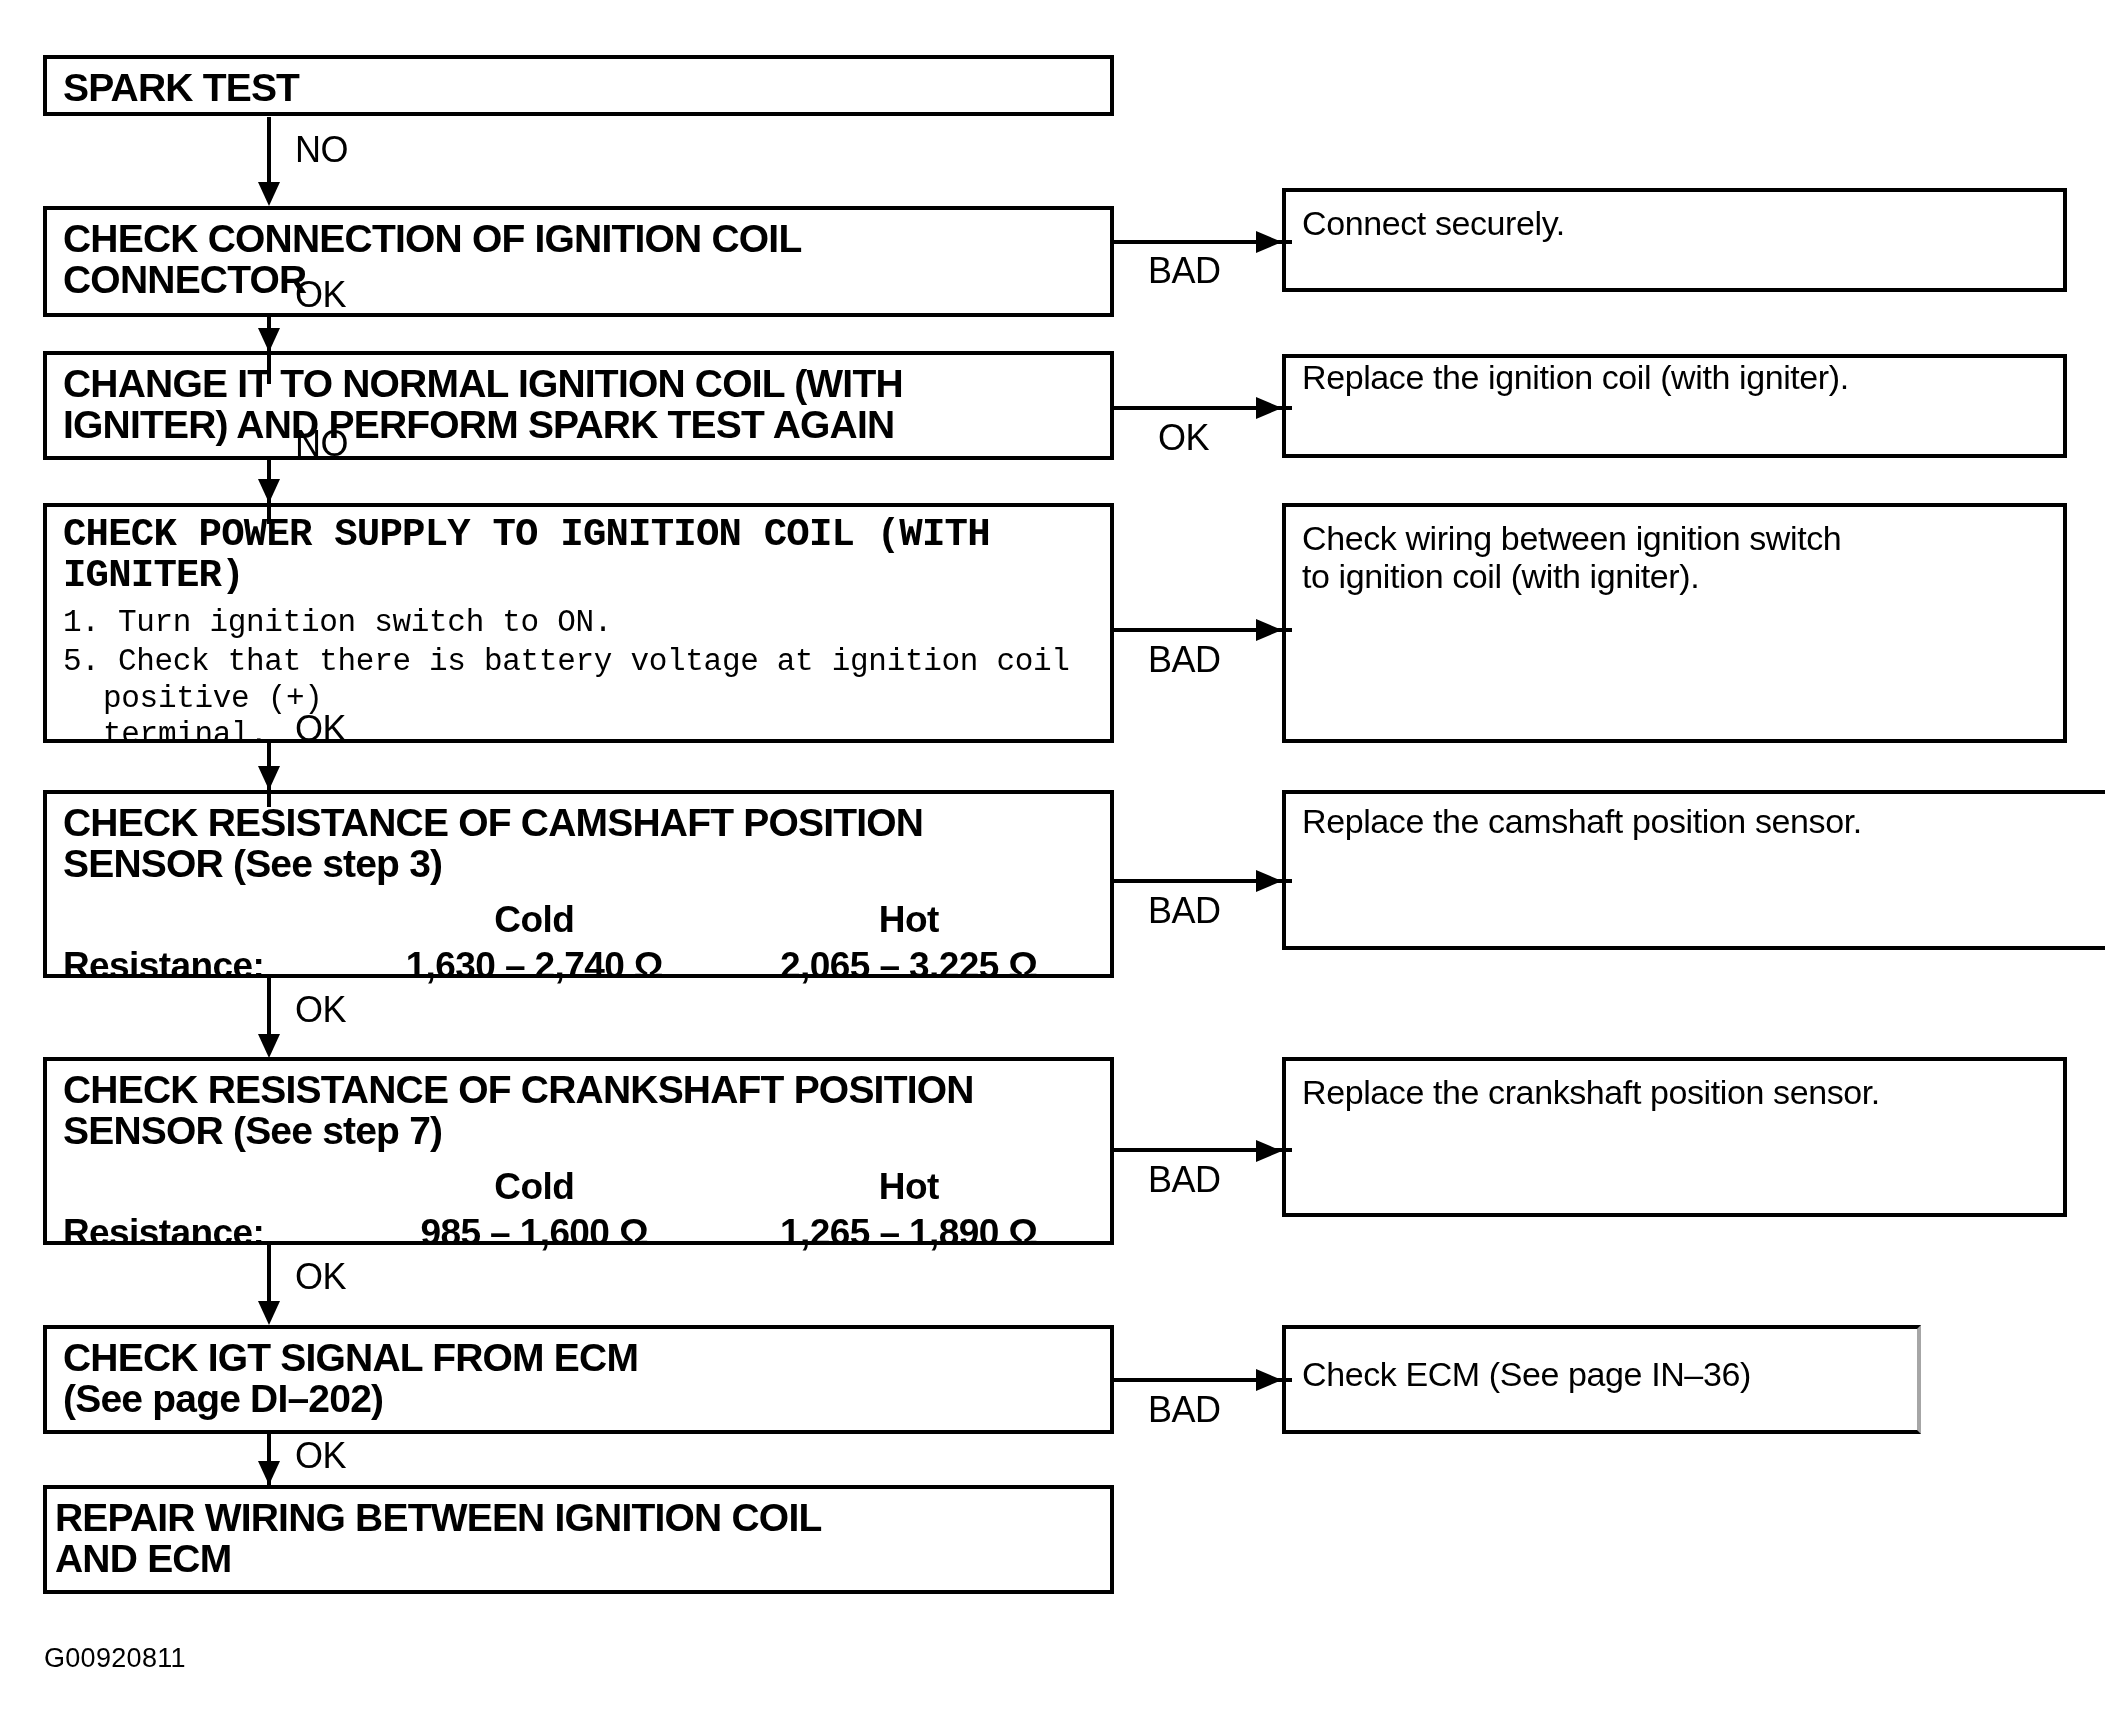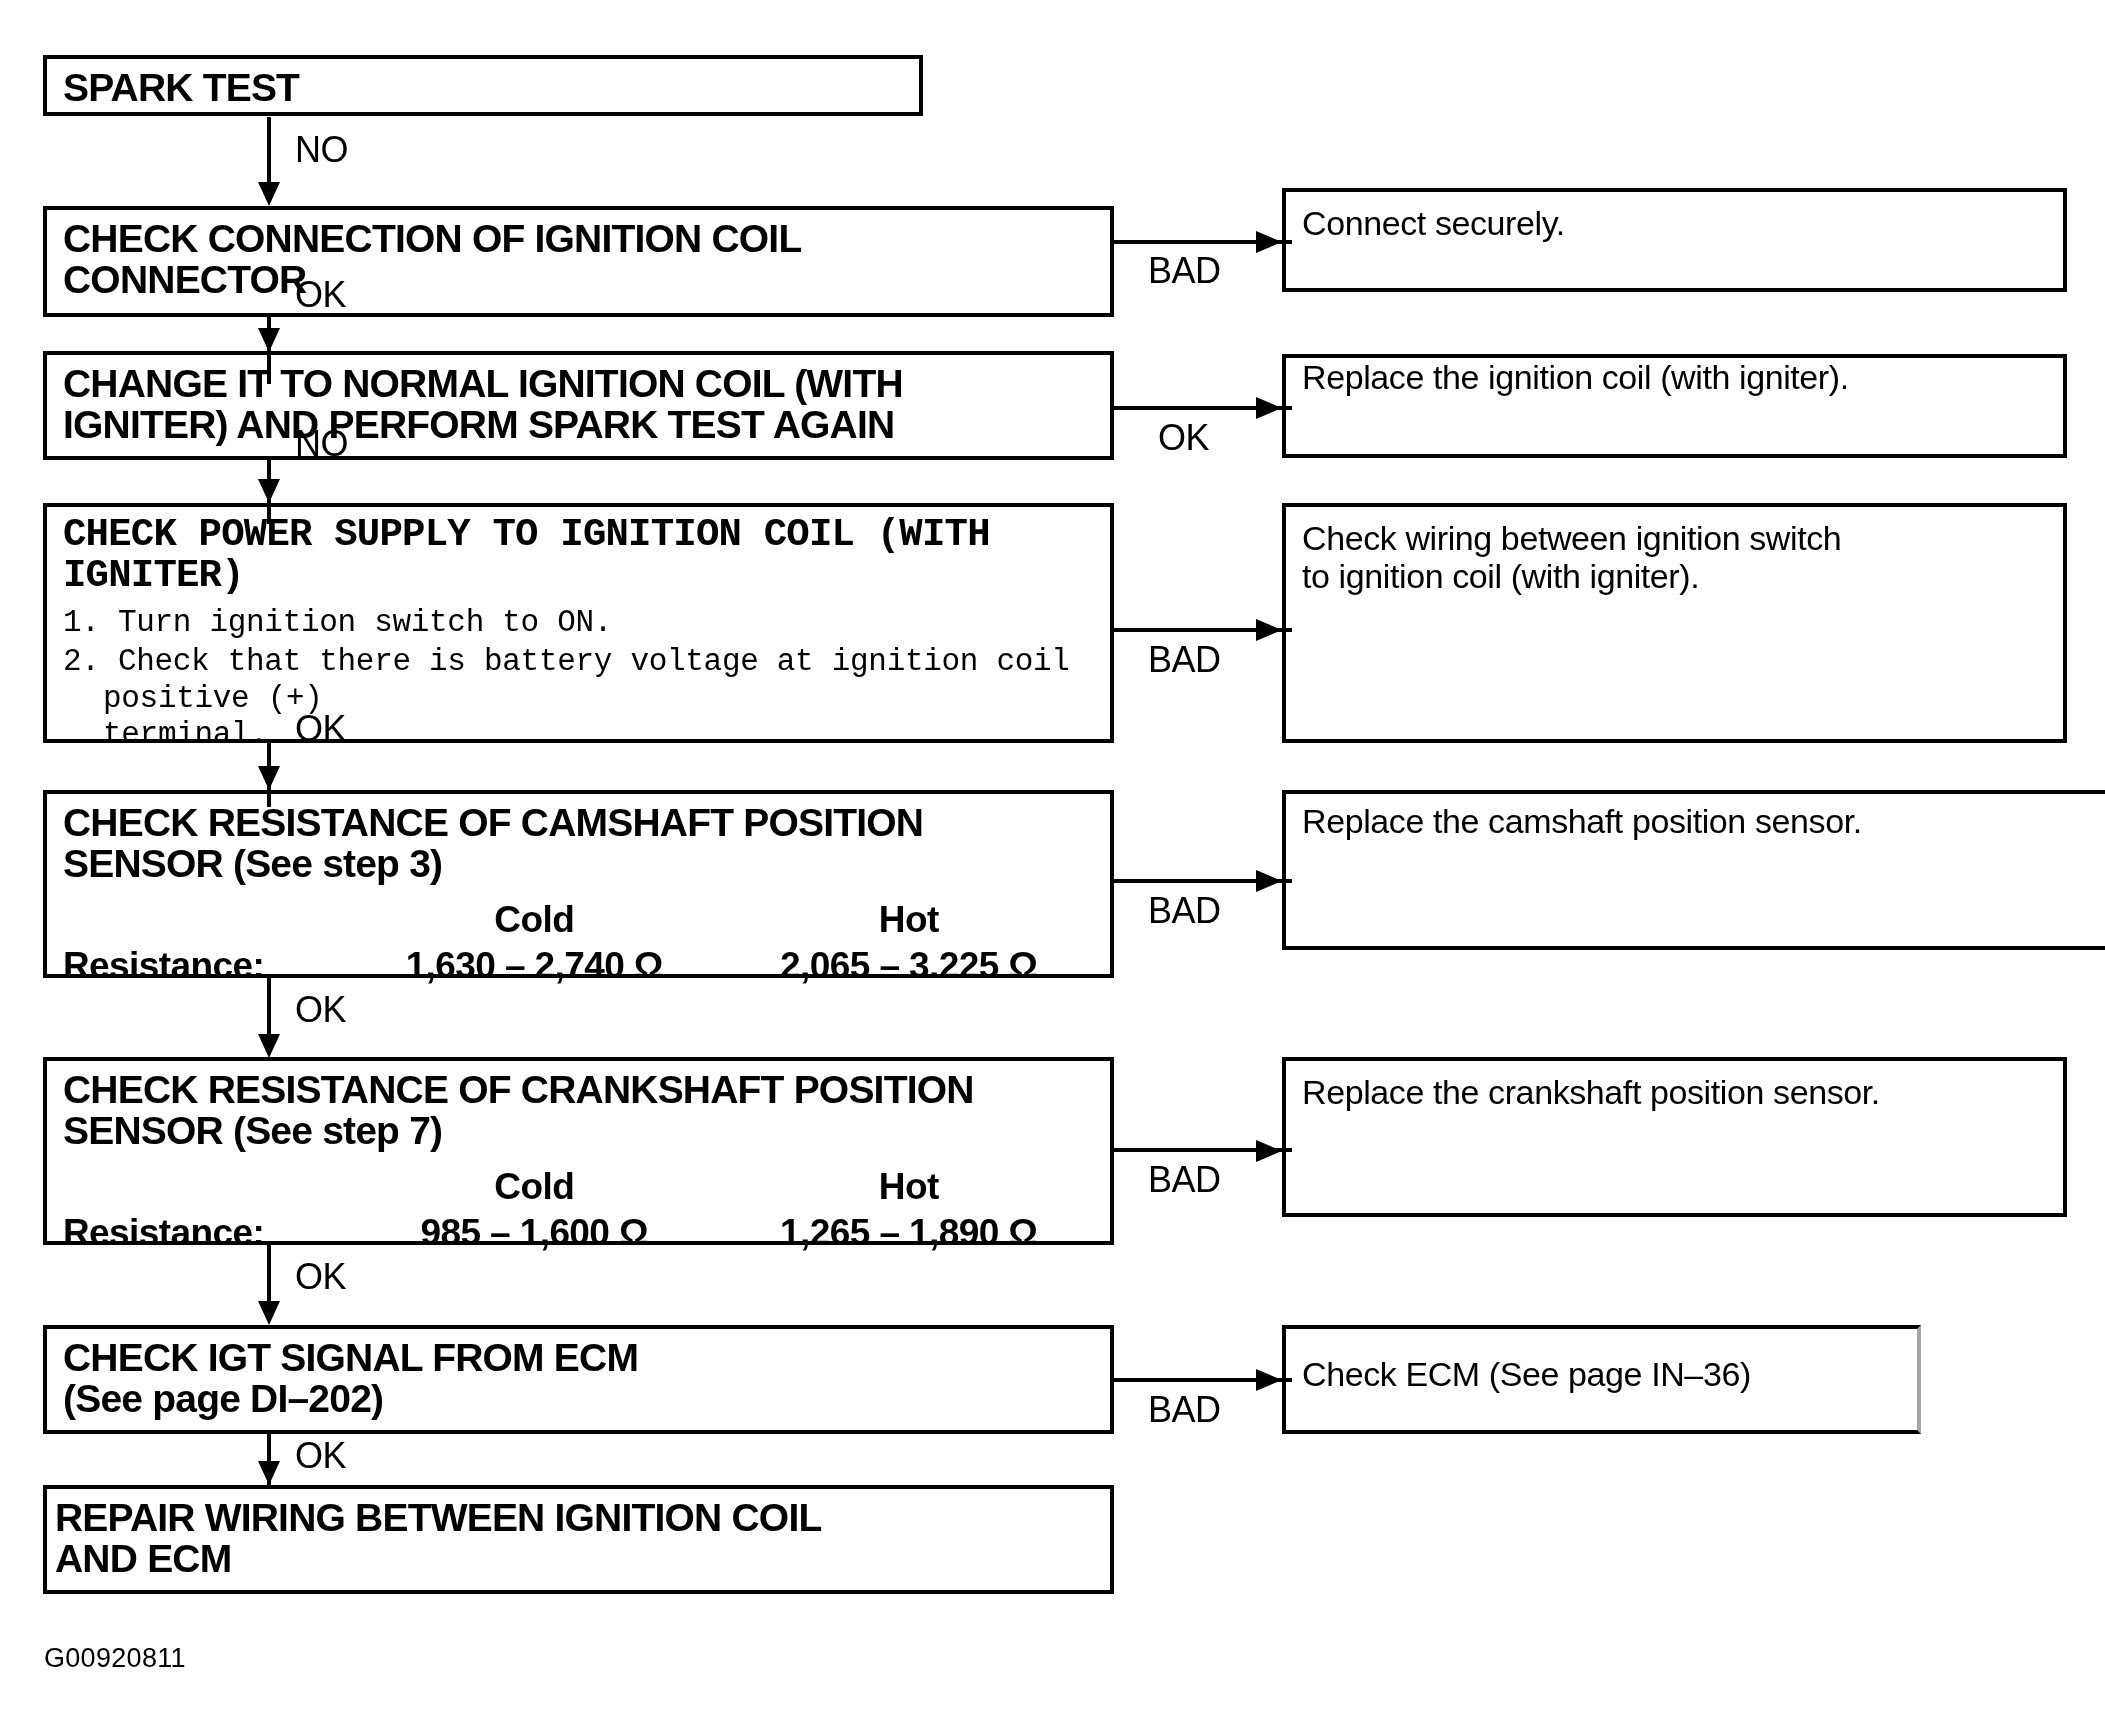--- a/index.html
+++ b/index.html
@@ -122,40 +122,40 @@
     position: absolute;
     font-size: 27px;
     letter-spacing: 0.3px;
   }
 </style>
 </head>
 <body>
 
 <div id="page">
 
-  <div class="node" style="left:43px; top:55px; width:880px; height:61px;">
+  <div class="node" style="left:43px; top:55px; width:1071px; height:61px;">
     <p class="title">SPARK TEST</p>
   </div>
 
   <div class="node" style="left:43px; top:206px; width:1071px; height:111px;">
     <p class="title">CHECK CONNECTION OF IGNITION COIL
 CONNECTOR</p>
   </div>
 
   <div class="node" style="left:43px; top:351px; width:1071px; height:109px;">
     <p class="title">CHANGE IT TO NORMAL IGNITION COIL (WITH
 IGNITER) AND PERFORM SPARK TEST AGAIN</p>
   </div>
 
   <div class="node" style="left:43px; top:503px; width:1071px; height:240px;font-family:Liberation Mono, monospace;">
     <p class="title">CHECK POWER SUPPLY TO IGNITION COIL (WITH
 IGNITER)</p>
     <ul class="steps">
       <li>1. Turn ignition switch to ON.</li>
-      <li>2. Check that there is battery voltage at ignition coil positive (+)
+      <li>5. Check that there is battery voltage at ignition coil positive (+)
     terminal.</li>
     </ul>
   </div>
 
   <div class="node" style="left:43px; top:790px; width:1071px; height:188px;">
     <p class="title">CHECK RESISTANCE OF CAMSHAFT POSITION
 SENSOR (See step 3)</p>
     <table class="res-table">
       <tbody>
           <tr class="head">

